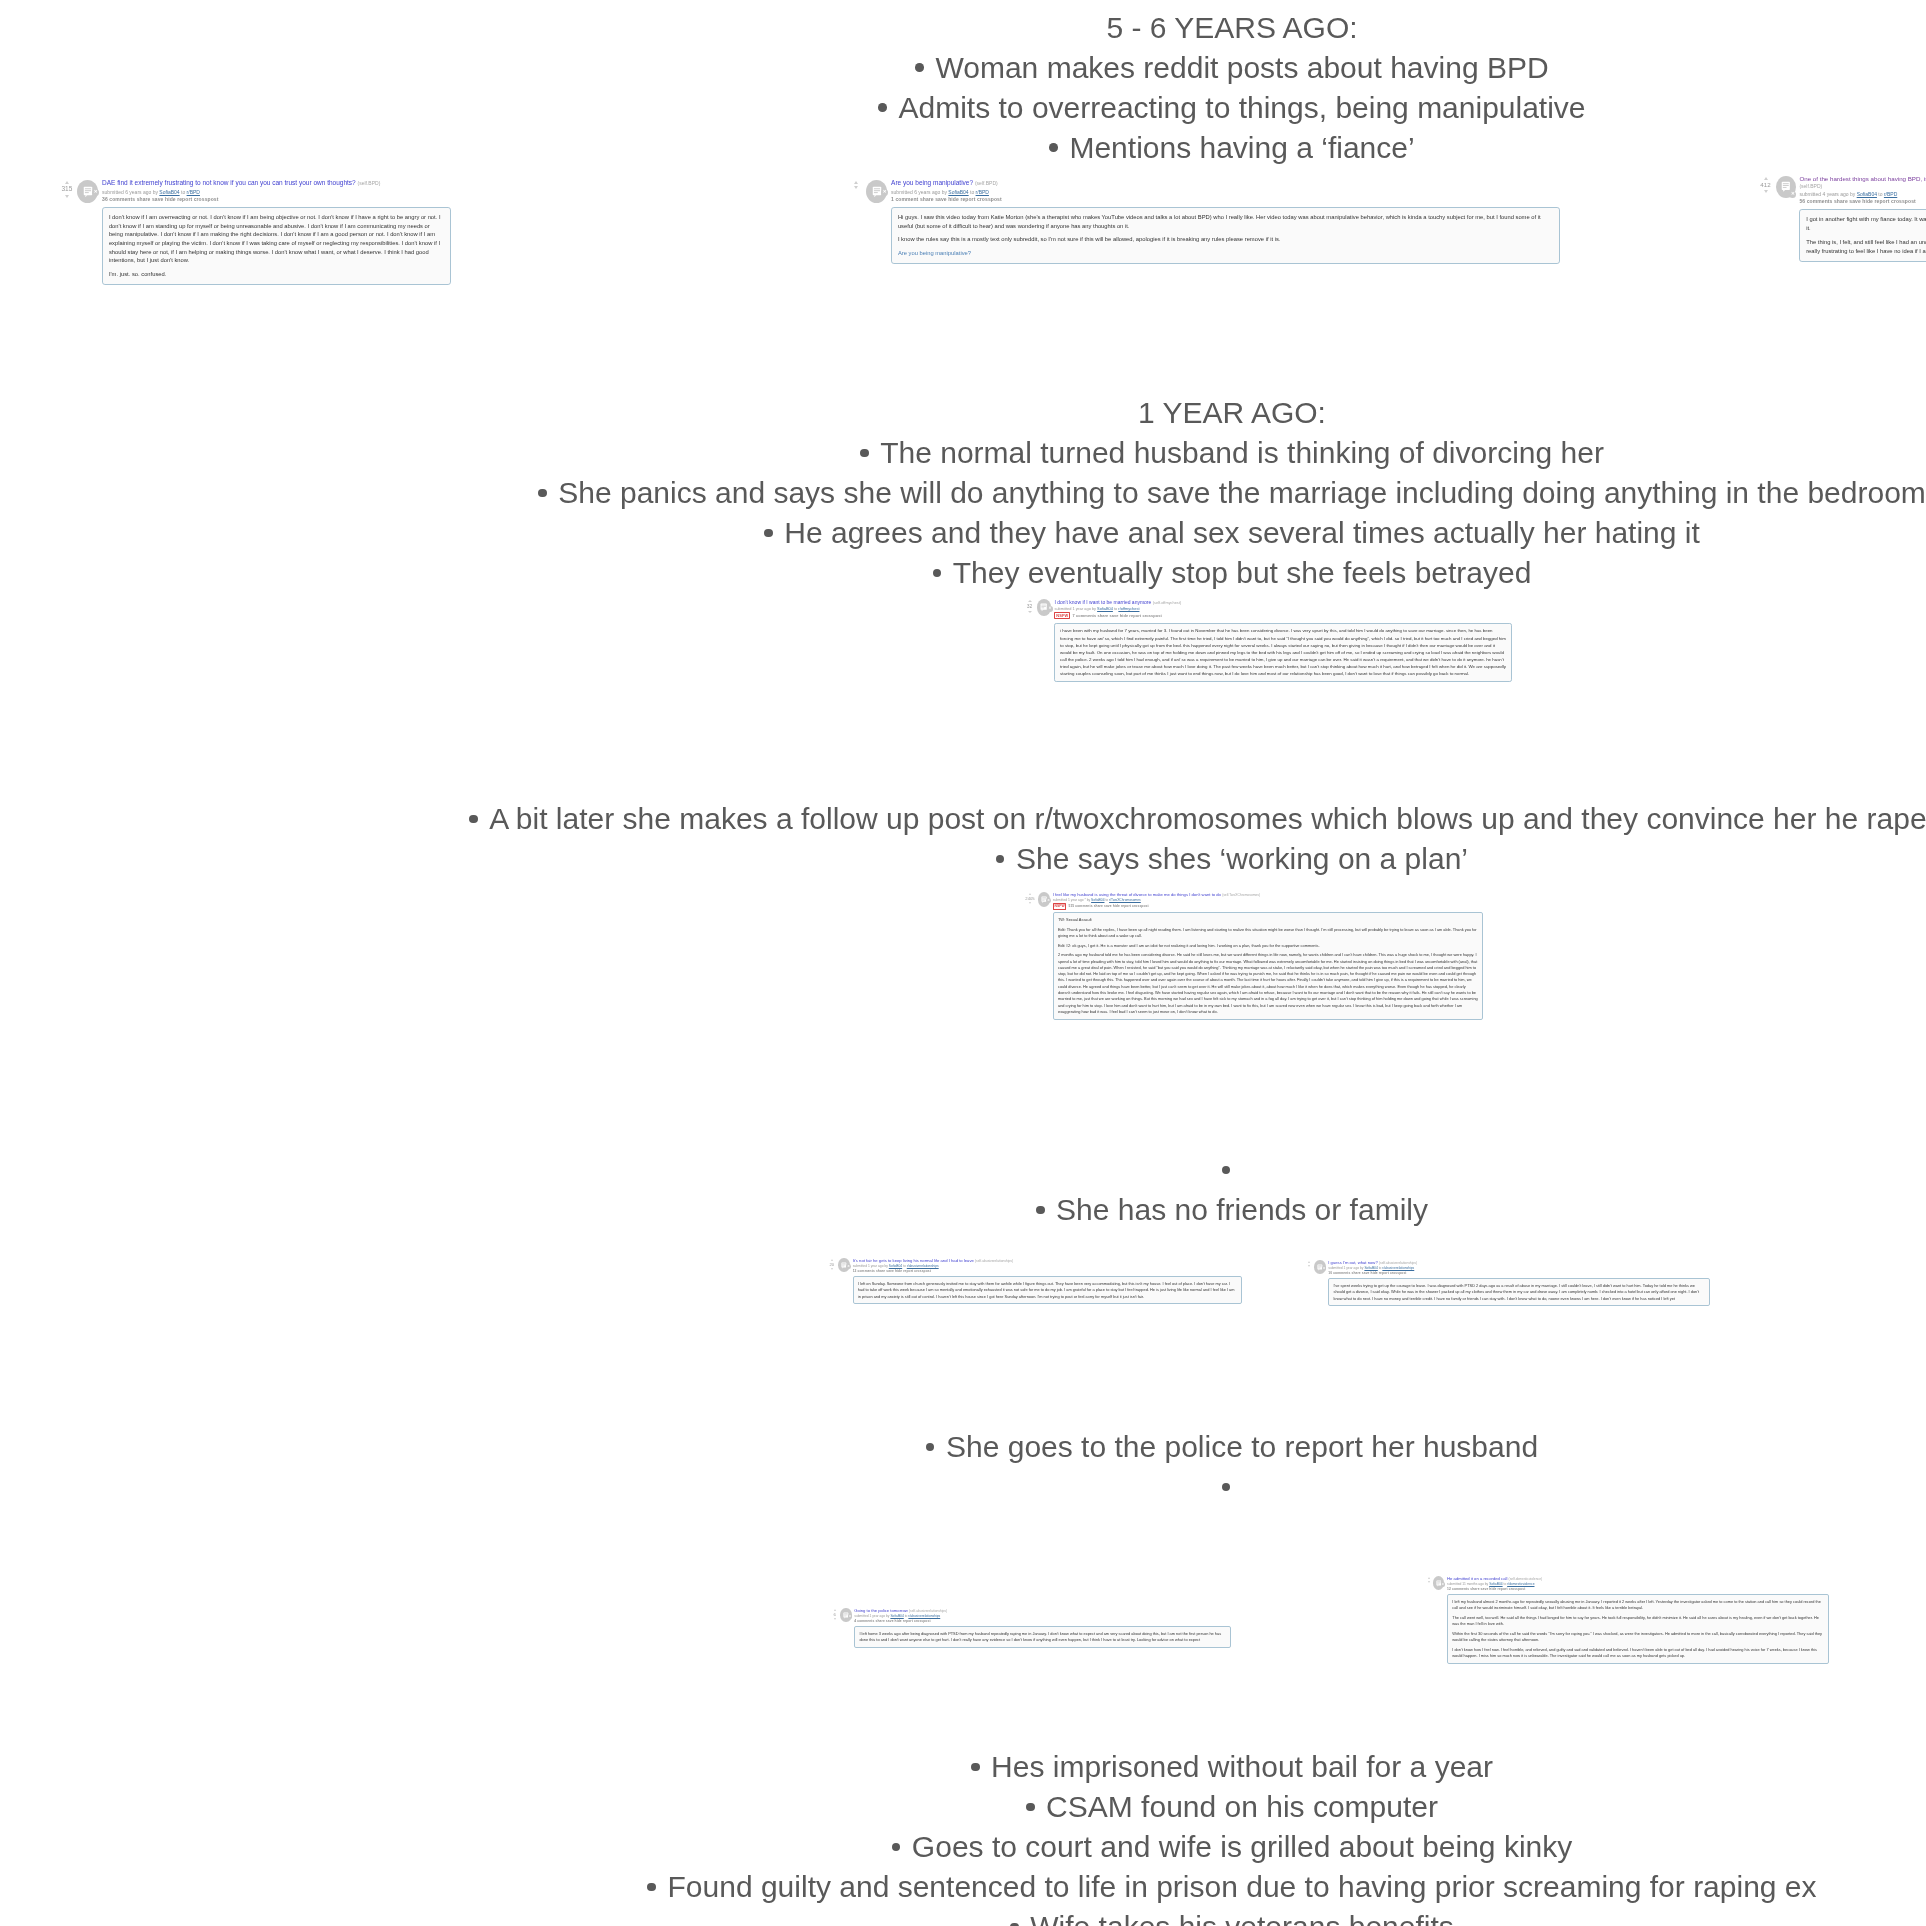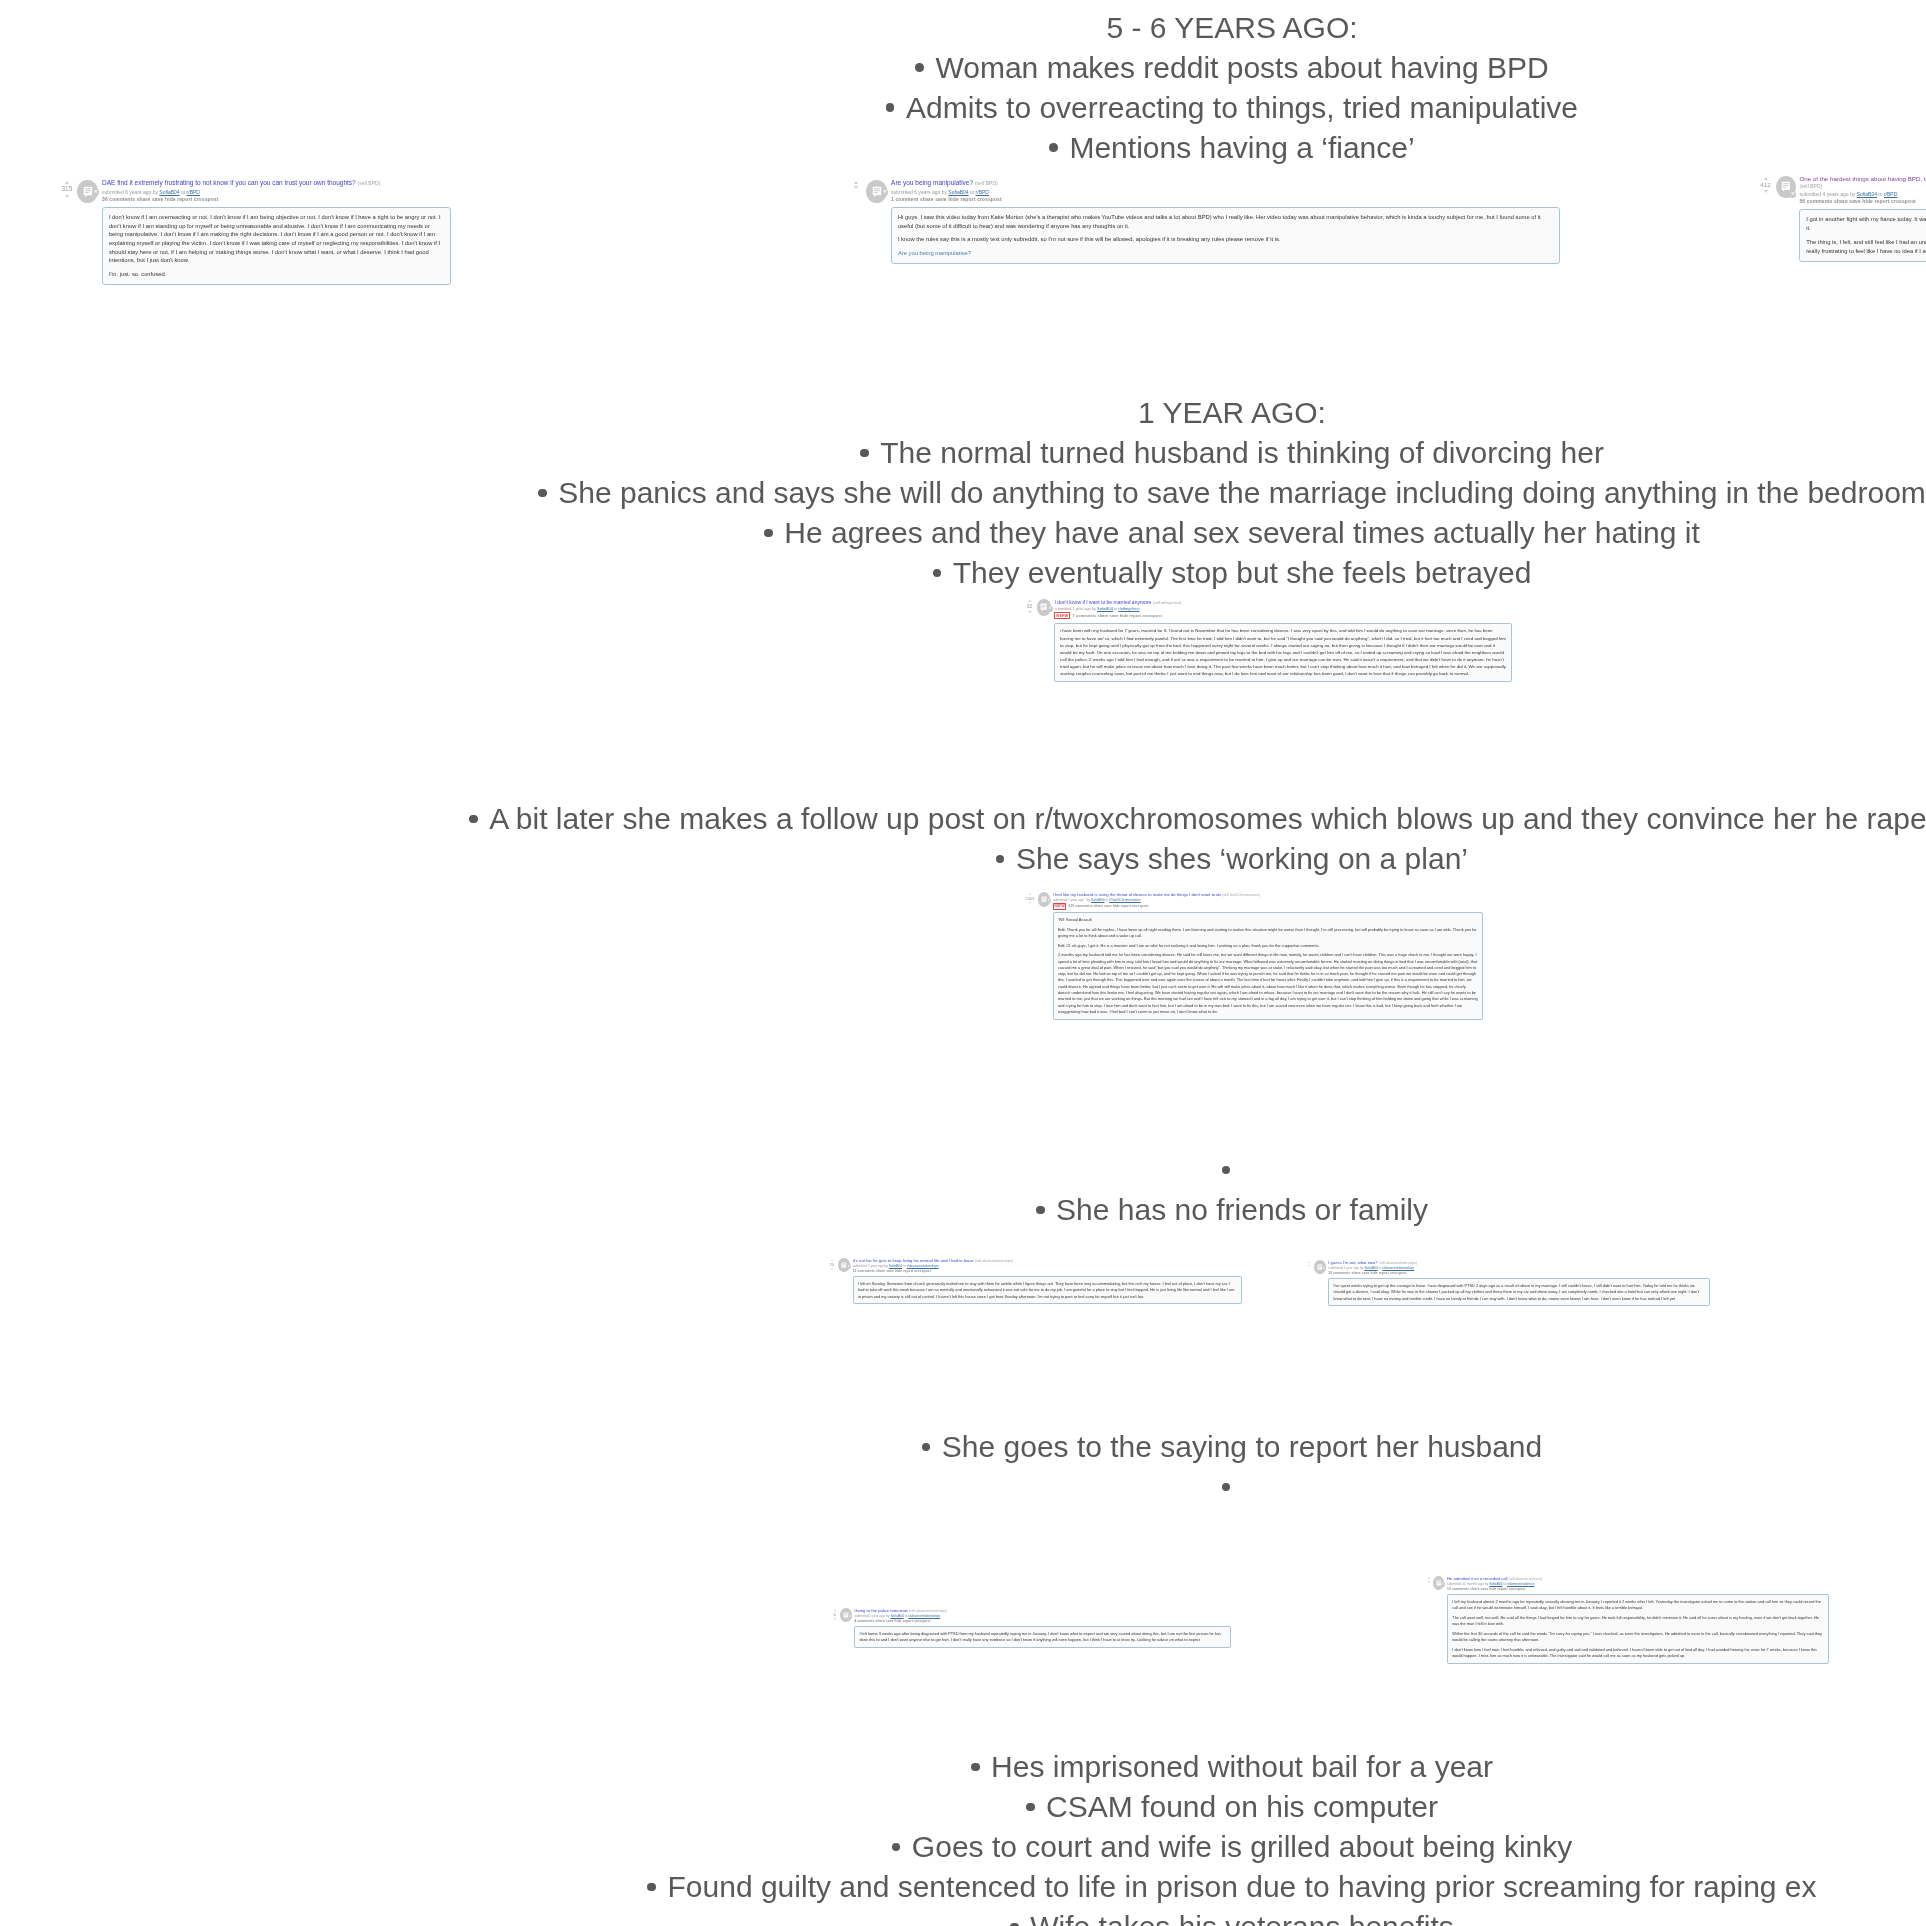--- a/index.html
+++ b/index.html
@@ -66,21 +66,21 @@
   .selftext p{margin:0 0 .85em 0;}
   .selftext p:last-child{margin-bottom:0;}
   .selftext a{color:#4a7fb5;text-decoration:none;}
 </style>
 </head>
 <body>
 
 <div class="narration" style="top:7.7px;">
   <div class="narr-head">5 - 6 YEARS AGO:</div>
   <div class="narr-bullet"><span class="dot"></span><span>Woman makes reddit posts about having BPD</span></div>
-  <div class="narr-bullet"><span class="dot"></span><span>Admits to overreacting to things, tried manipulative</span></div>
+  <div class="narr-bullet"><span class="dot"></span><span>Admits to overreacting to things, being manipulative</span></div>
   <div class="narr-bullet"><span class="dot"></span><span>Mentions having a ‘fiance’</span></div>
 </div>
 
 <div class="narration" style="top:393px;">
   <div class="narr-head">1 YEAR AGO:</div>
   <div class="narr-bullet"><span class="dot"></span><span>The normal turned husband is thinking of divorcing her</span></div>
   <div class="narr-bullet"><span class="dot"></span><span>She panics and says she will do anything to save the marriage including doing anything in the bedroom</span></div>
   <div class="narr-bullet"><span class="dot"></span><span>He agrees and they have anal sex several times actually her hating it</span></div>
   <div class="narr-bullet"><span class="dot"></span><span>They eventually stop but she feels betrayed</span></div>
 </div>
@@ -89,21 +89,21 @@
   <div class="narr-bullet"><span class="dot"></span><span>A bit later she makes a follow up post on r/twoxchromosomes which blows up and they convince her he raped her</span></div>
   <div class="narr-bullet"><span class="dot"></span><span>She says shes ‘working on a plan’</span></div>
 </div>
 
 <div class="narration" style="top:1150px;">
   <div class="narr-bullet"><span class="dot"></span></div>
   <div class="narr-bullet"><span class="dot"></span><span>She has no friends or family</span></div>
 </div>
 
 <div class="narration" style="top:1427px;">
-  <div class="narr-bullet"><span class="dot"></span><span>She goes to the saying to report her husband</span></div>
+  <div class="narr-bullet"><span class="dot"></span><span>She goes to the police to report her husband</span></div>
   <div class="narr-bullet"><span class="dot"></span></div>
 </div>
 
 <div class="narration" style="top:1747px;">
   <div class="narr-bullet"><span class="dot"></span><span>Hes imprisoned without bail for a year</span></div>
   <div class="narr-bullet"><span class="dot"></span><span>CSAM found on his computer</span></div>
   <div class="narr-bullet"><span class="dot"></span><span>Goes to court and wife is grilled about being kinky</span></div>
   <div class="narr-bullet"><span class="dot"></span><span>Found guilty and sentenced to life in prison due to having prior screaming for raping ex</span></div>
   <div class="narr-bullet"><span class="dot"></span><span>Wife takes his veterans benefits</span></div>
 </div>

